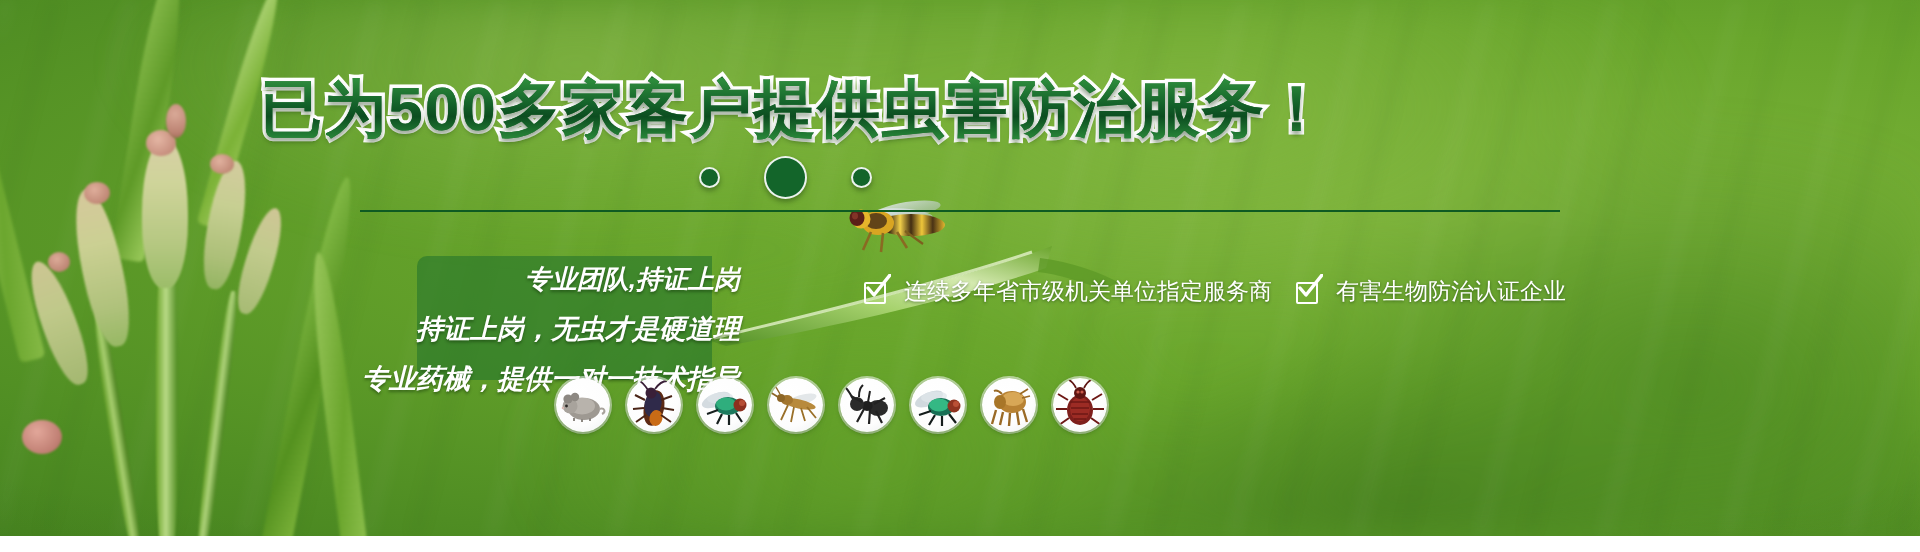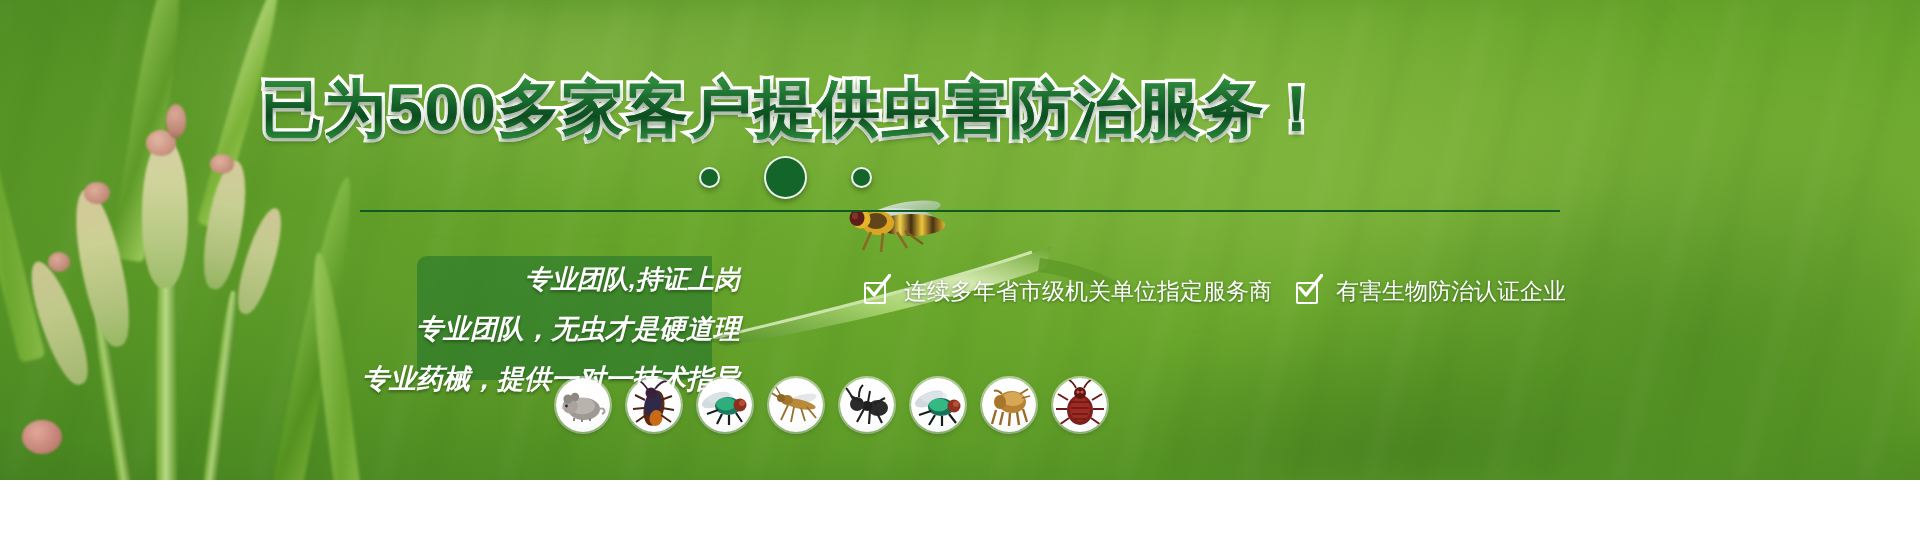--- a/index.html
+++ b/index.html
@@ -1,20 +1,20 @@
 <!DOCTYPE html>
 <html><head>
 <meta charset="utf-8">
 <style>
   * { margin:0; padding:0; box-sizing:border-box; }
   html,body { width:1920px; height:552px; overflow:hidden; }
   body { font-family:"Liberation Sans","DejaVu Sans",sans-serif; }
 
   #banner {
-    position:relative; width:1920px; height:480px; overflow:hidden;
+    position:relative; width:1920px; height:536px; overflow:hidden;
     background:#6aa428;
     padding-left:32px;
   }
 
   
   .bg-base{
     position:absolute; inset:0;
     background:
       radial-gradient(120% 90% at 78% 40%, #7cb33a 0%, #69a62c 38%, #4f8d23 78%, #43801e 100%),
       linear-gradient(90deg,#8fbe4a 0%,#76ad33 22%,#6aa72c 55%,#5d9b27 100%);
@@ -240,21 +240,21 @@
     <span class="dot sm"></span>
     <span class="dot lg"></span>
     <span class="dot sm"></span>
   </div>
 
   <div id="divider"></div>
 
   <div id="copy-box"></div>
   <div id="copy-lines">
     <div class="copy-line l1">专业团队,持证上岗</div>
-    <div class="copy-line l2">专业团队，无虫才是硬道理</div>
+    <div class="copy-line l2">持证上岗，无虫才是硬道理</div>
     <div class="copy-line l3">专业药械，提供一对一技术指导</div>
   </div>
 
   <div id="checklist">
     <div class="check-row">
       <span class="chk">
         <span class="box"></span>
         <svg class="tick" viewBox="0 0 26 26">
           <path d="M3,14 L9,21 L25,1" stroke="#ffffff" stroke-width="3.4" fill="none" stroke-linecap="round" stroke-linejoin="round"></path>
         </svg>

